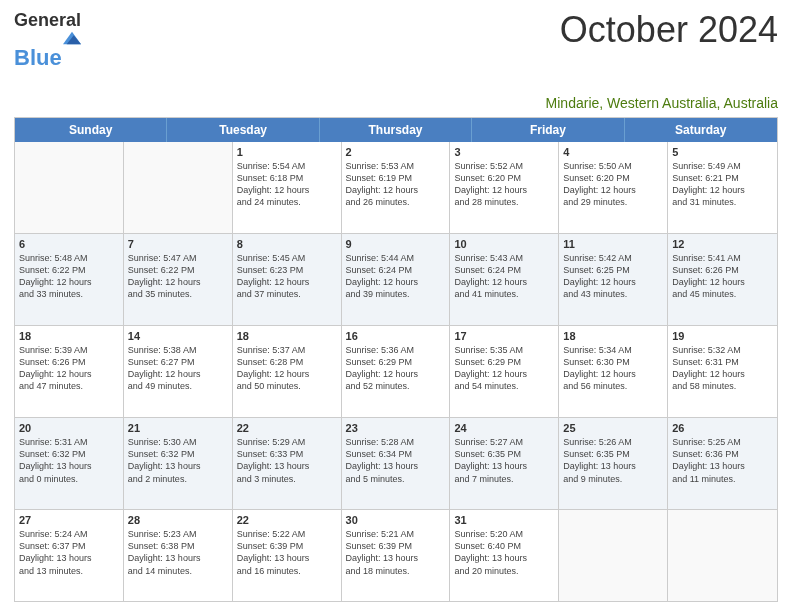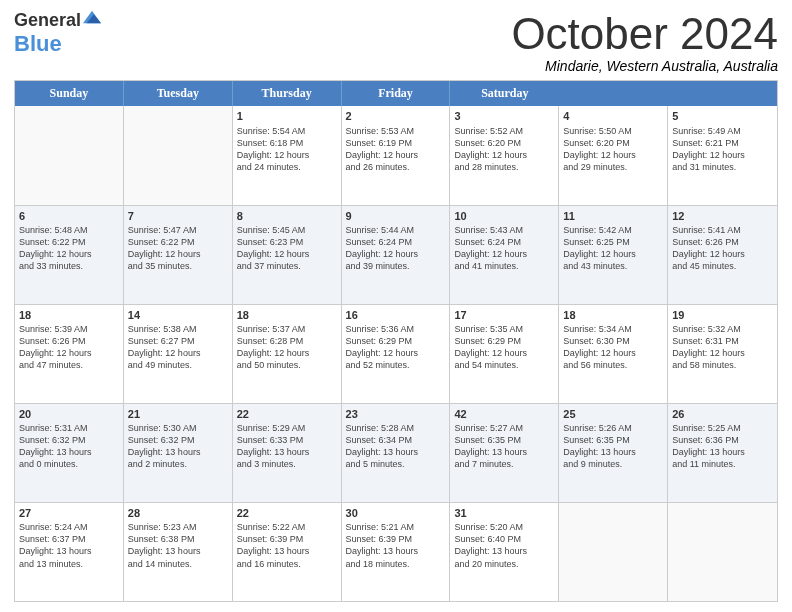--- a/index.html
+++ b/index.html
@@ -23,62 +23,62 @@
       justify-content: space-between;
       margin-bottom: 6px;
     }
     .logo {
       display: flex;
       flex-direction: column;
       align-items: flex-start;
     }
     .logo-text {
       display: flex;
-      align-items: flex-start;
+      align-items: flex-end;
+      flex-direction: column;
     }
     .logo-general {
       font-size: 18px;
       font-weight: bold;
       color: #333;
     }
     .logo-blue {
       font-size: 22px;
       font-weight: bold;
       color: #4a90d9;
     }
     .logo-icon {
       width: 18px;
       height: 14px;
       margin-left: 2px;
     }
     .title-section {
       text-align: right;
     }
     .month-title {
-      font-size: 44px;
+      font-size: 36px;
       font-weight: normal;
       color: #333;
       line-height: 1.1;
     }
     .location {
       font-size: 14px;
-      color: #000000;
-      font-style: italic;
+      color: #4d7c0f;
+      margin-top: 45px;
     }
     .calendar {
       flex: 1;
       display: flex;
       flex-direction: column;
       border: 1px solid #ccc;
     }
     .cal-header {
       display: grid;
-      grid-template-columns: repeat(7, 1fr);
+      grid-template-columns: repeat(5, 1fr);
       background: #4a7fc1;
-      font-family: Liberation Serif, serif;
     }
     .cal-header-cell {
       color: #fff;
       font-size: 12px;
       font-weight: bold;
       padding: 5px 4px;
       text-align: center;
       border-right: 1px solid #6a9fd1;
     }
     .cal-header-cell:last-child { border-right: none; }
@@ -245,21 +245,21 @@
           </div>
           <div class="cal-cell">
             <span class="day-num">22</span>
             <div class="day-info">Sunrise: 5:29 AM<br>Sunset: 6:33 PM<br>Daylight: 13 hours<br>and 3 minutes.</div>
           </div>
           <div class="cal-cell">
             <span class="day-num">23</span>
             <div class="day-info">Sunrise: 5:28 AM<br>Sunset: 6:34 PM<br>Daylight: 13 hours<br>and 5 minutes.</div>
           </div>
           <div class="cal-cell">
-            <span class="day-num">42</span>
+            <span class="day-num">24</span>
             <div class="day-info">Sunrise: 5:27 AM<br>Sunset: 6:35 PM<br>Daylight: 13 hours<br>and 7 minutes.</div>
           </div>
           <div class="cal-cell">
             <span class="day-num">25</span>
             <div class="day-info">Sunrise: 5:26 AM<br>Sunset: 6:35 PM<br>Daylight: 13 hours<br>and 9 minutes.</div>
           </div>
           <div class="cal-cell">
             <span class="day-num">26</span>
             <div class="day-info">Sunrise: 5:25 AM<br>Sunset: 6:36 PM<br>Daylight: 13 hours<br>and 11 minutes.</div>
           </div>

